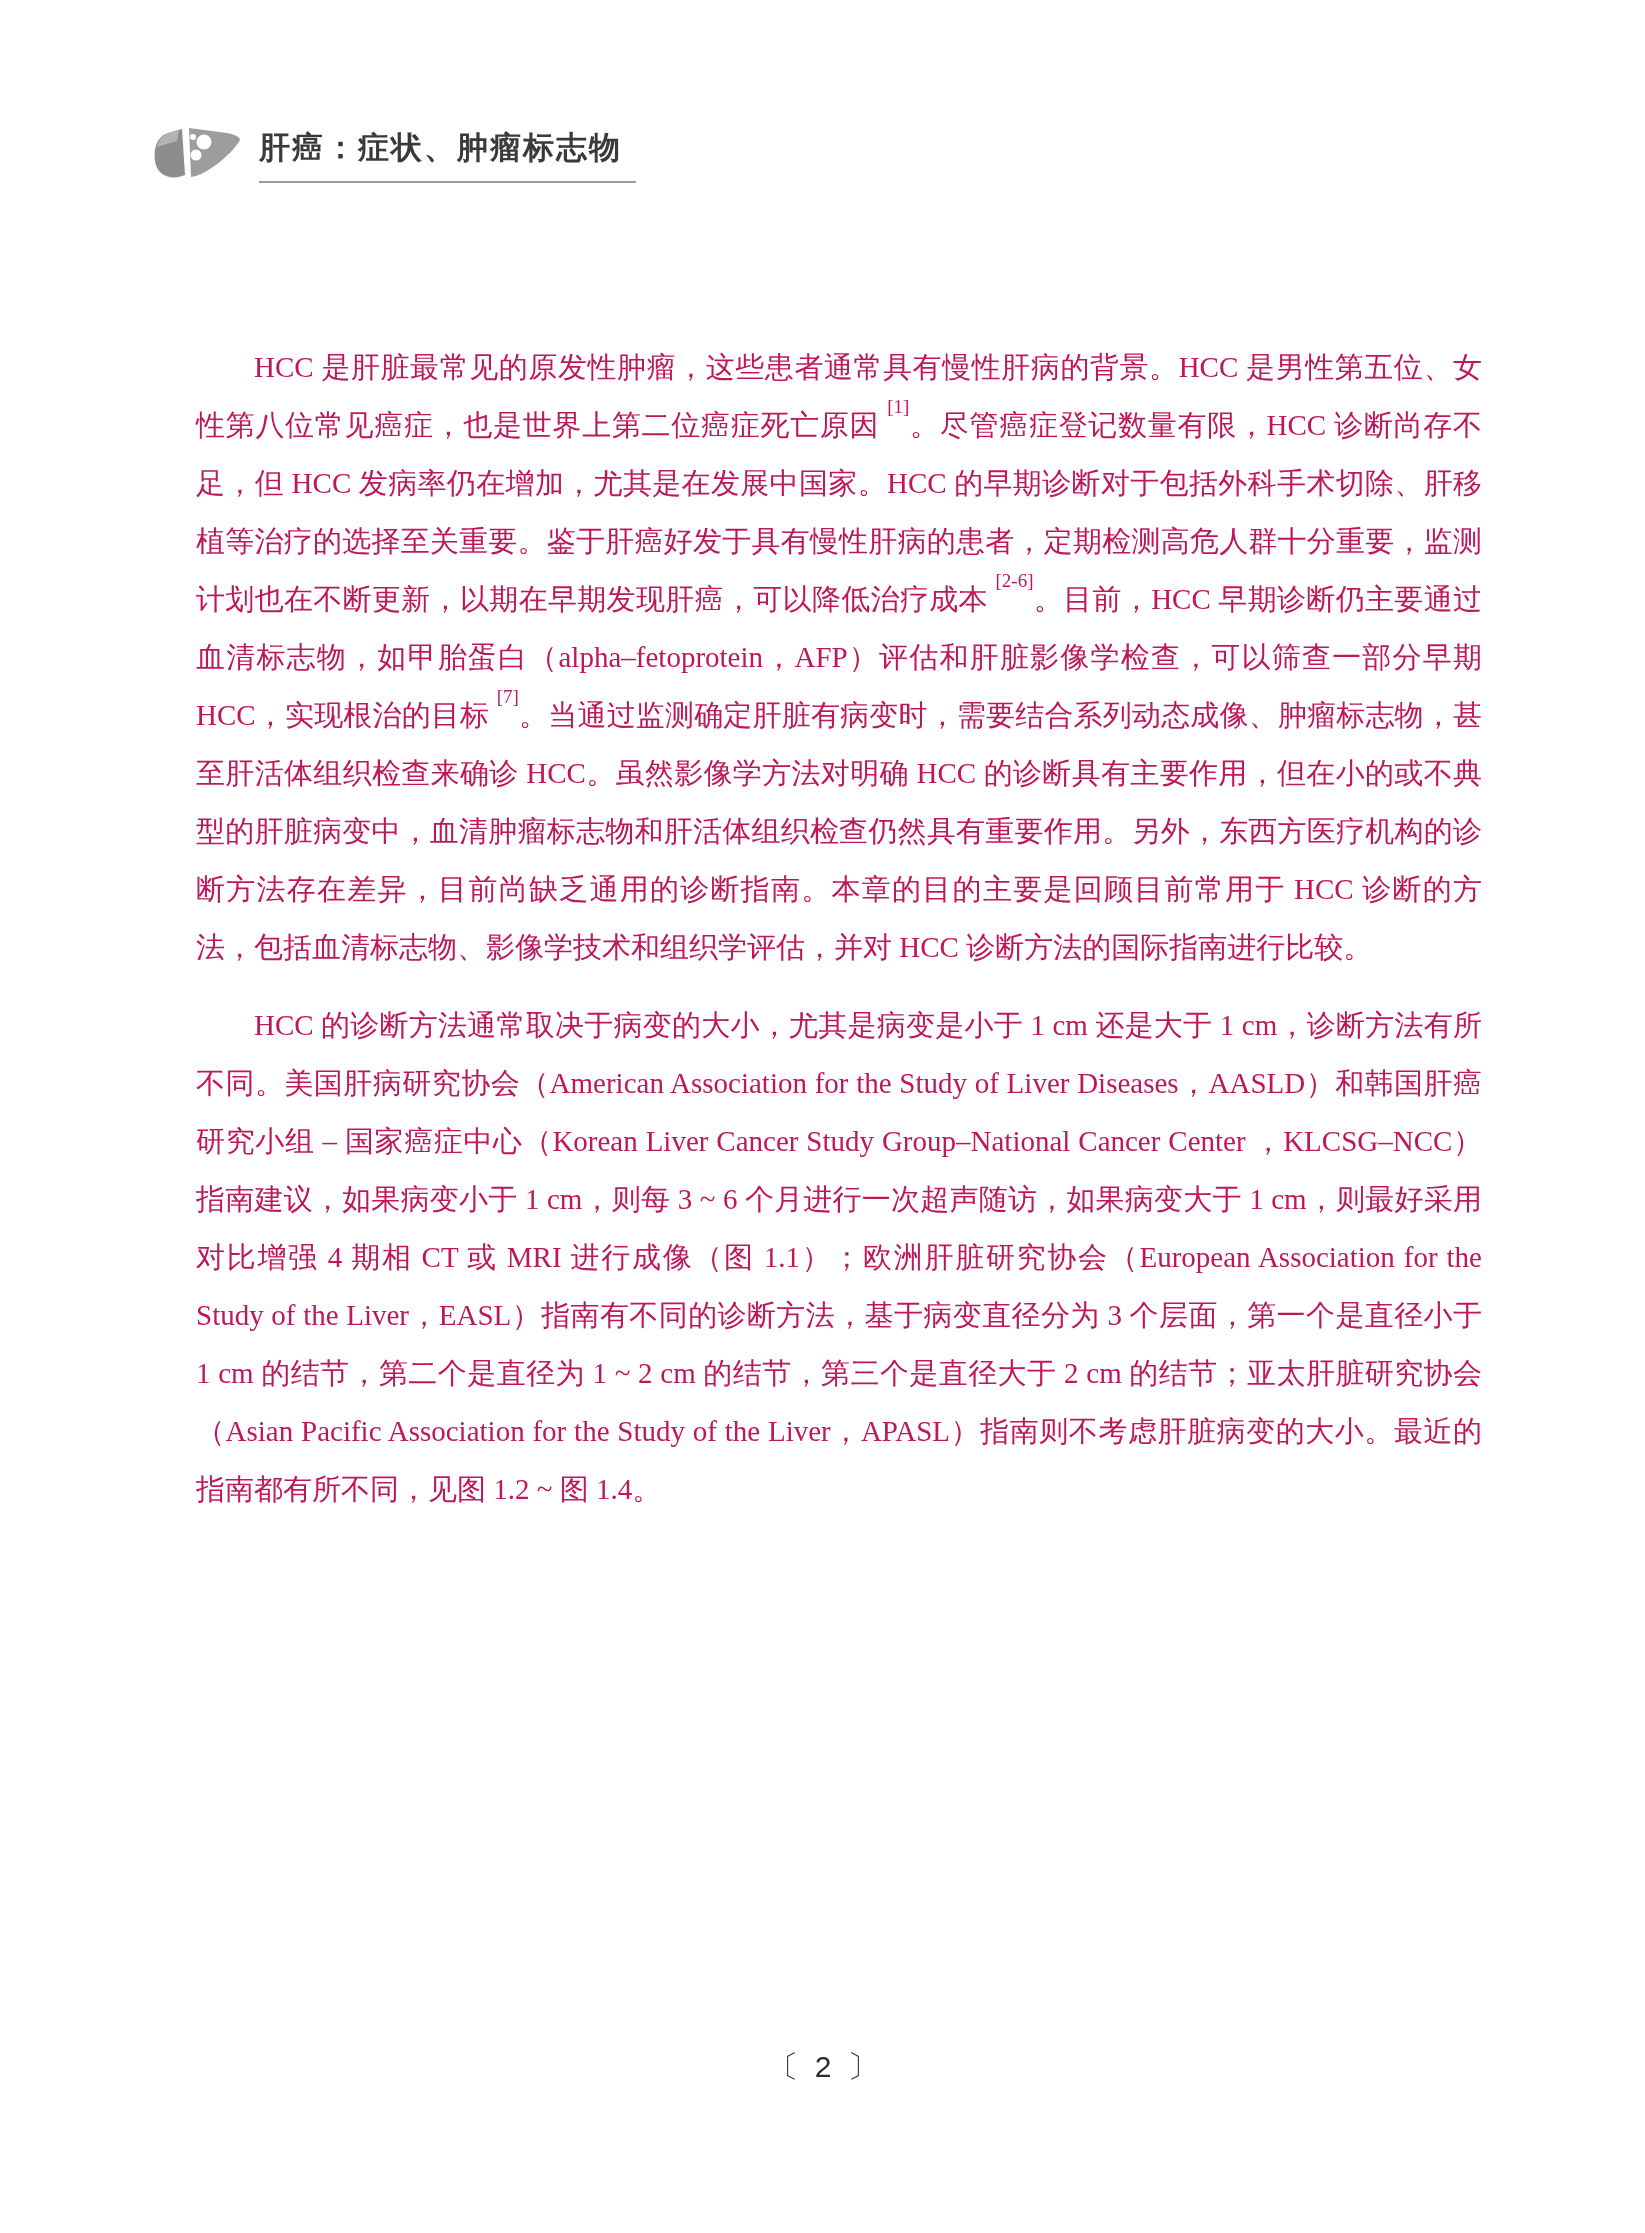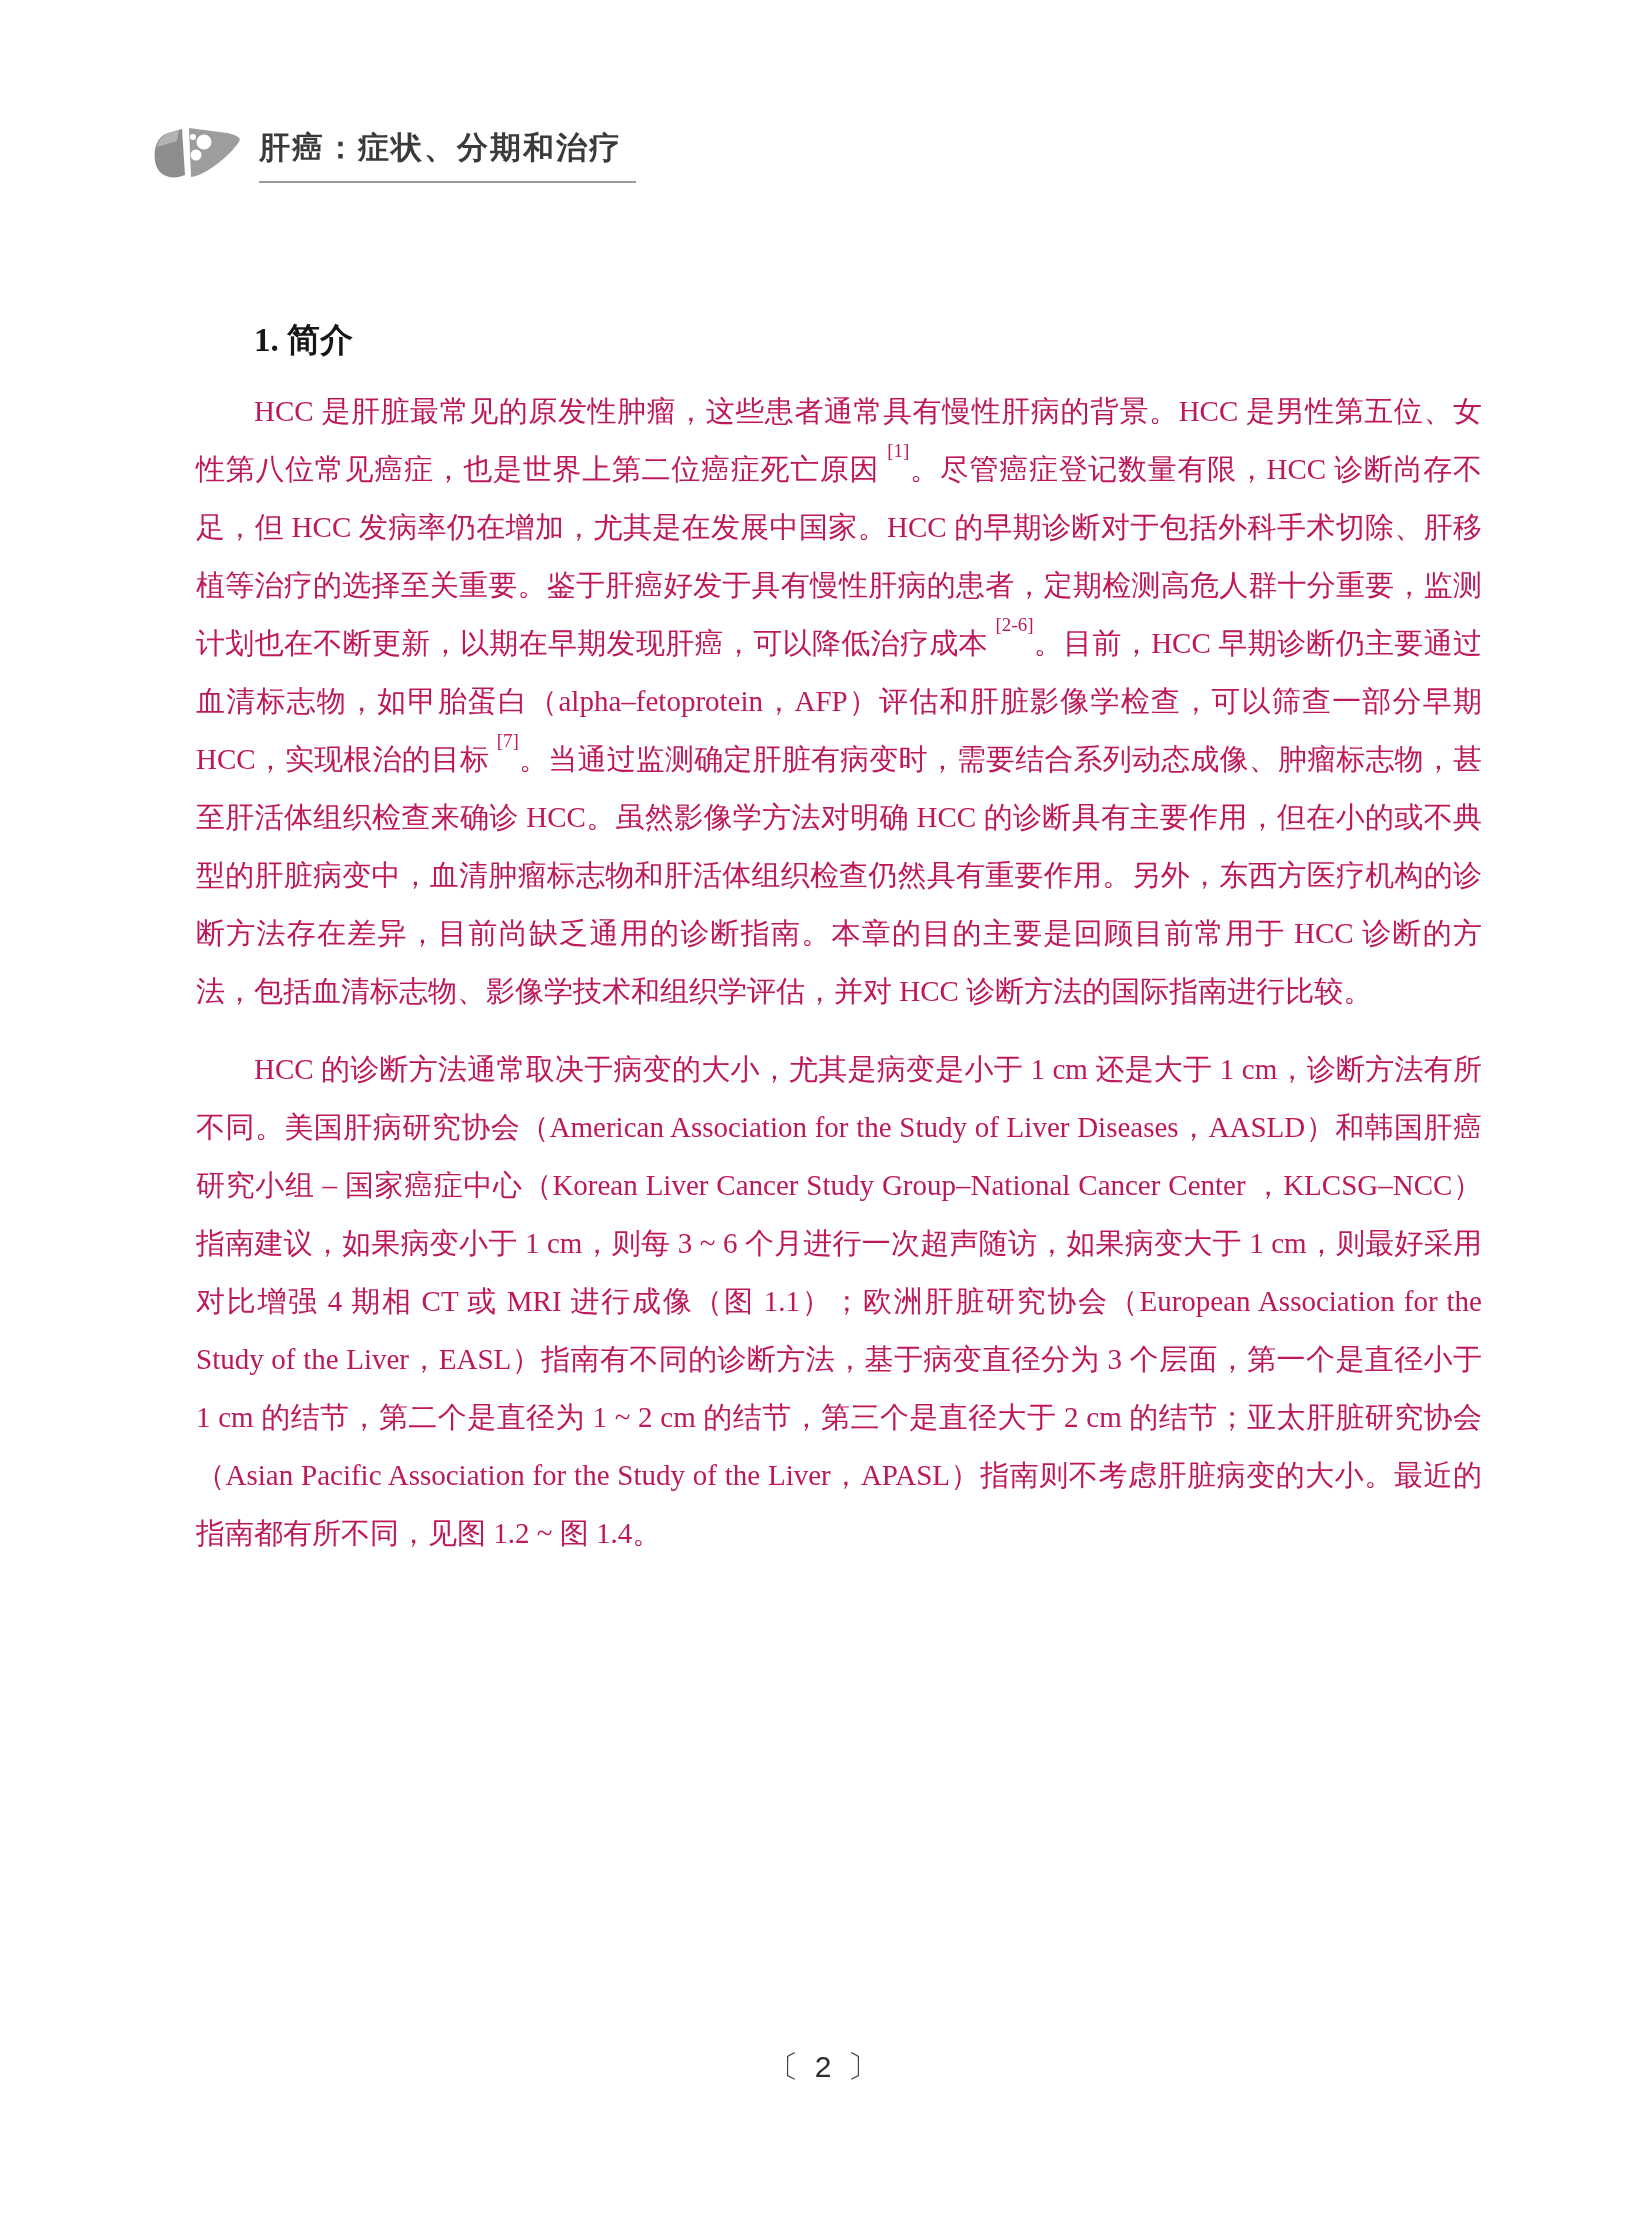--- a/index.html
+++ b/index.html
@@ -112,28 +112,27 @@
         <path d="M6 22 C8 14 12 10 18 8 L28 5 L26 16 Z" fill="#b3b3b3"></path>
 
         <path d="M38 3 L76 8 C86 10 91 13 88 17 C78 31 61 45 45 51 L40 52 Z" fill="#9d9d9d"></path>
 
         <circle cx="53" cy="17" r="7.5" fill="#ffffff"></circle>
         <circle cx="45" cy="30" r="5.5" fill="#ffffff"></circle>
         <circle cx="42" cy="12" r="3" fill="#ffffff"></circle>
       </svg>
     </span>
     <div class="header-text-wrap">
-      <span class="header-title">肝癌：症状、分期和治疗</span>
+      <span class="header-title">肝癌：症状、肿瘤标志物</span>
     </div>
   </header>
 
   <main class="doc-main">
 
     <section class="section">
-      <h2 class="section-heading">1. 简介</h2>
       <p class="body-paragraph">HCC 是肝脏最常见的原发性肿瘤，这些患者通常具有慢性肝病的背景。HCC 是男性第五位、女性第八位常见癌症，也是世界上第二位癌症死亡原因 <sup>[1]</sup>。尽管癌症登记数量有限，HCC 诊断尚存不足，但 HCC 发病率仍在增加，尤其是在发展中国家。HCC 的早期诊断对于包括外科手术切除、肝移植等治疗的选择至关重要。鉴于肝癌好发于具有慢性肝病的患者，定期检测高危人群十分重要，监测计划也在不断更新，以期在早期发现肝癌，可以降低治疗成本 <sup>[2-6]</sup>。目前，HCC 早期诊断仍主要通过血清标志物，如甲胎蛋白（alpha–fetoprotein，AFP）评估和肝脏影像学检查，可以筛查一部分早期 HCC，实现根治的目标 <sup>[7]</sup>。当通过监测确定肝脏有病变时，需要结合系列动态成像、肿瘤标志物，甚至肝活体组织检查来确诊 HCC。虽然影像学方法对明确 HCC 的诊断具有主要作用，但在小的或不典型的肝脏病变中，血清肿瘤标志物和肝活体组织检查仍然具有重要作用。另外，东西方医疗机构的诊断方法存在差异，目前尚缺乏通用的诊断指南。本章的目的主要是回顾目前常用于 HCC 诊断的方法，包括血清标志物、影像学技术和组织学评估，并对 HCC 诊断方法的国际指南进行比较。</p>
     </section>
 
     <section class="section">
       <p class="body-paragraph">HCC 的诊断方法通常取决于病变的大小，尤其是病变是小于 1 cm 还是大于 1 cm，诊断方法有所不同。美国肝病研究协会（American Association for the Study of Liver Diseases，AASLD）和韩国肝癌研究小组 – 国家癌症中心（Korean Liver Cancer Study Group–National Cancer Center ，KLCSG–NCC）指南建议，如果病变小于 1 cm，则每 3 ~ 6 个月进行一次超声随访，如果病变大于 1 cm，则最好采用对比增强 4 期相 CT 或 MRI 进行成像（图 1.1）；欧洲肝脏研究协会（European Association for the Study of the Liver，EASL）指南有不同的诊断方法，基于病变直径分为 3 个层面，第一个是直径小于 1 cm 的结节，第二个是直径为 1 ~ 2 cm 的结节，第三个是直径大于 2 cm 的结节；亚太肝脏研究协会（Asian Pacific Association for the Study of the Liver，APASL）指南则不考虑肝脏病变的大小。最近的指南都有所不同，见图 1.2 ~ 图 1.4。</p>
     </section>
 
   </main>
 
   <footer class="doc-footer">

